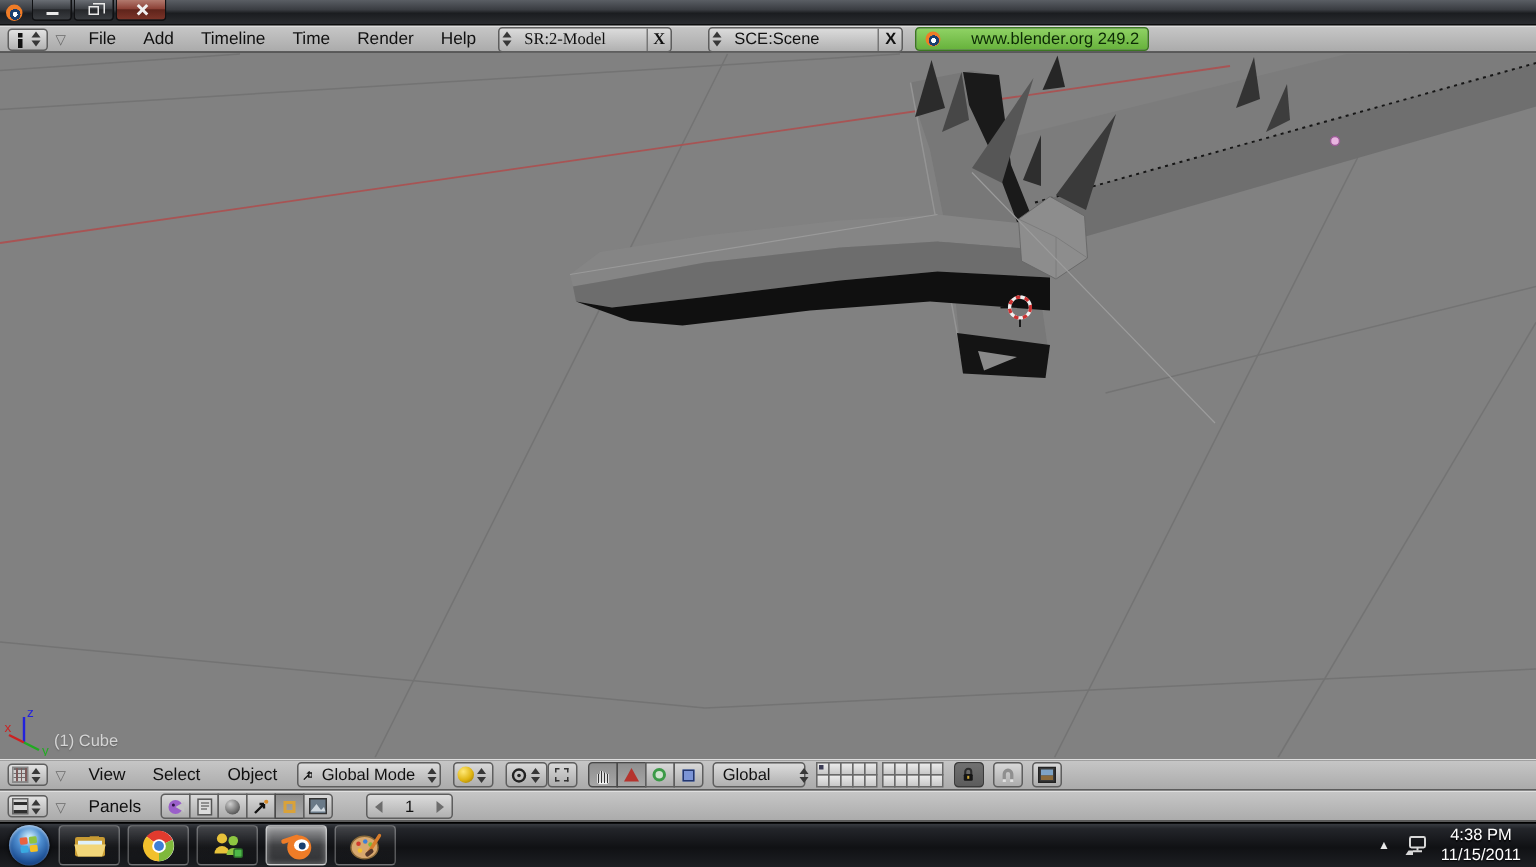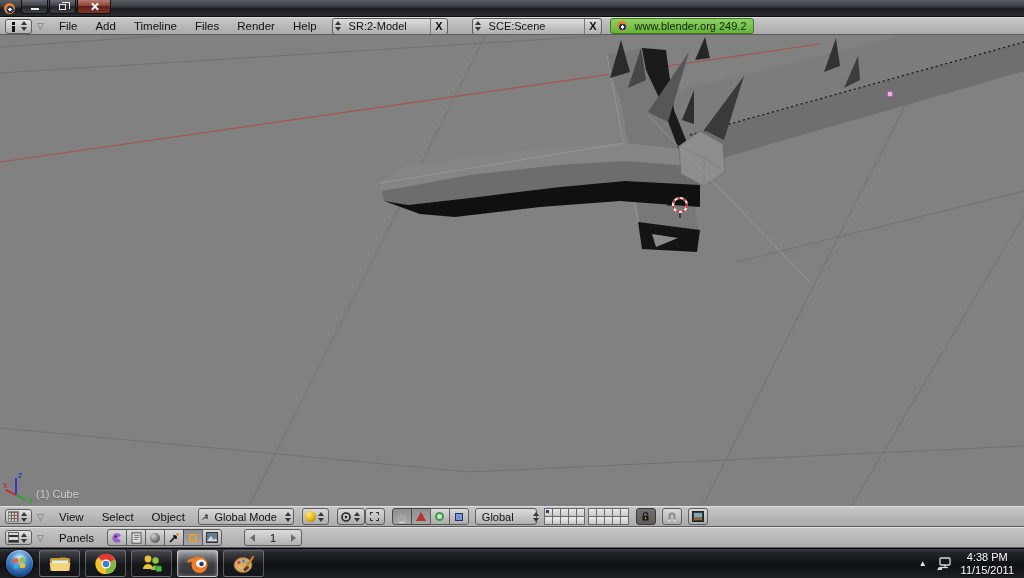--- a/index.html
+++ b/index.html
@@ -42,21 +42,21 @@
   .icon-bars { background:repeating-linear-gradient(0deg, #2e2e2e 0 2px, #d8d8d8 2px 5px); border:1px solid #666; }
   .chev { display:inline-flex; flex-direction:column; gap:2px; margin:0 2px; }
   .chev i { display:block; width:0; height:0; border-left:3px solid transparent; border-right:3px solid transparent; }
   .chev .u { border-bottom:4px solid #373737; }
   .chev .d { border-top:4px solid #373737; }
   .collapse-tri { color:#6b6b6b; font-size:9px; margin:0 6px 0 5px; }
   .dd { height:17px; background:linear-gradient(#dcdcdc,#b0b0b0); border:1px solid #5e5e5e; border-radius:3px;
     display:flex; align-items:center; font-size:11px; color:#111; }
   .dd .dd-x { border-left:1px solid #777; padding:0 4px; font-weight:bold; font-size:11px; display:flex; align-items:center; height:100%; }
   .dd .dd-label { padding:0 6px; white-space:nowrap; }
-  .badge { height:16px; margin-left:8px; display:flex; align-items:center; gap:8px; background:linear-gradient(#8fd264,#67b23c);
+  .badge { height:16px; margin-left:8px; display:flex; align-items:center; gap:20px; background:linear-gradient(#8fd264,#67b23c);
     border:1px solid #3c7722; border-radius:3px; padding:0 6px; font-size:11px; color:#0c2a05; }
   .badge .bmini { width:10px; height:10px; border-radius:50%;
     background:radial-gradient(circle at 55% 60%, #fff 0 20%, #1a3f6f 21% 42%, #ef7c27 43% 100%); }
   .stats { margin-left:10px; font-size:11px; white-space:nowrap; color:#151515; }
 
   
   .ibtn { height:17px; min-width:20px; background:linear-gradient(#d9d9d9,#acacac); border:1px solid #5e5e5e;
     border-radius:3px; display:flex; align-items:center; justify-content:center; padding:0 2px; }
   .ibtn.pressed { background:linear-gradient(#8f8f8f,#a6a6a6); border-color:#4a4a4a; }
   .ibtn.dark { background:linear-gradient(#707070,#5c5c5c); border-color:#3a3a3a; }
@@ -125,24 +125,24 @@
       <div class="wt-icon icon-info"></div>
       <span class="chev">
           <i class="u"></i>
           <i class="d"></i>
         </span>
     </div>
     <span class="collapse-tri">▽</span>
     <span class="menu-item">File</span>
     <span class="menu-item">Add</span>
     <span class="menu-item">Timeline</span>
-    <span class="menu-item">Files</span>
+    <span class="menu-item">Time</span>
     <span class="menu-item">Render</span>
     <span class="menu-item">Help</span>
-    <div class="dd" style="width:116px; margin-left:6px;">
+    <div class="dd" style="width:116px; margin-left:6px;font-family:Liberation Serif, serif;">
       <span class="chev">
           <i class="u"></i>
           <i class="d"></i>
         </span>
       <span class="dd-label" style="flex:1">SR:2-Model</span>
       <span class="dd-x">X</span>
     </div>
     <div class="dd" style="width:130px; margin-left:24px;">
       <span class="chev">
           <i class="u"></i>

